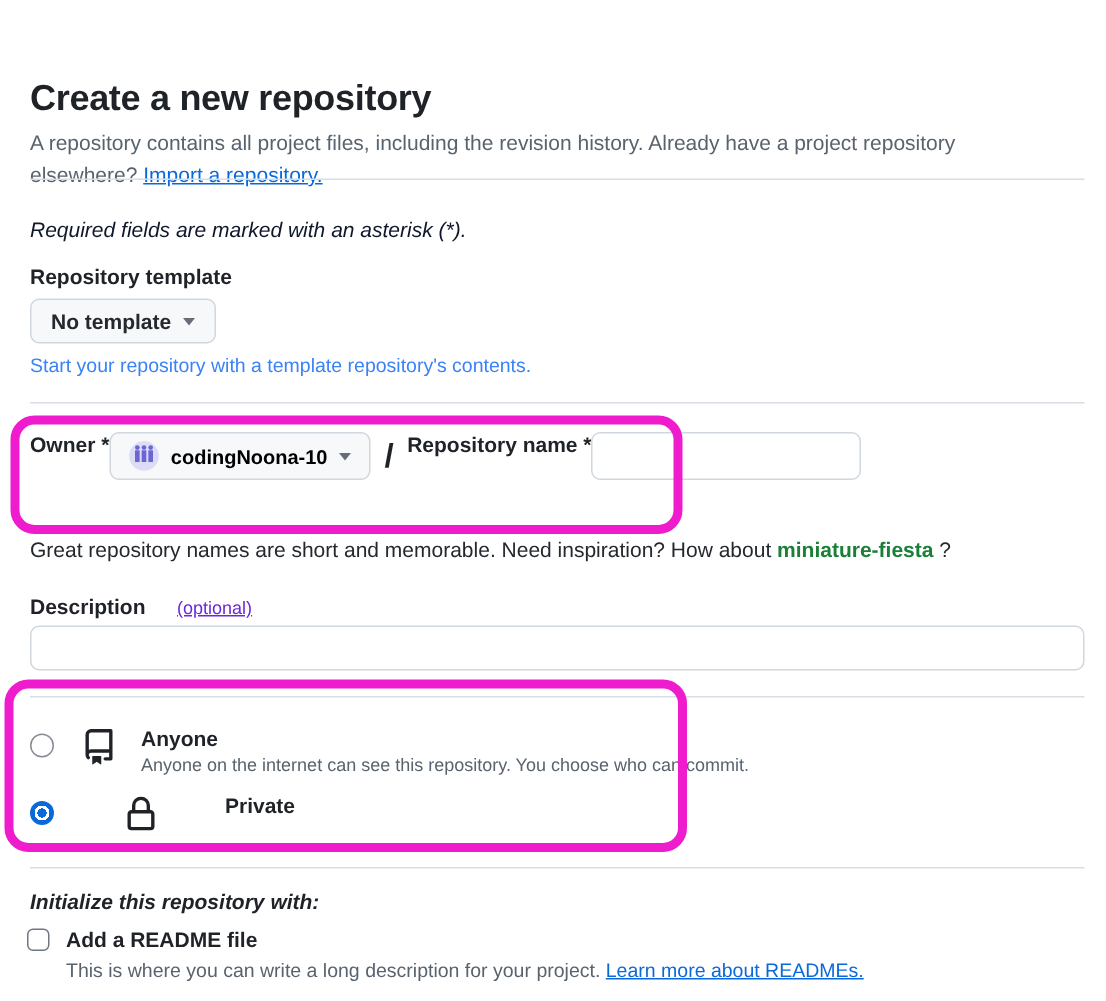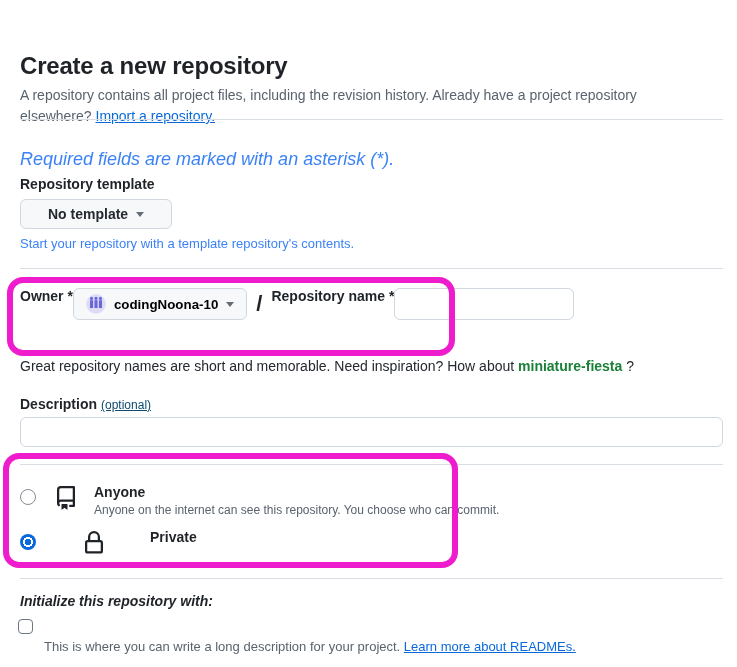--- a/index.html
+++ b/index.html
@@ -10,27 +10,27 @@
     font-family:"Liberation Sans","DejaVu Sans",sans-serif;
     font-size:14px;
   }
   .abs { position:absolute; }
   .divider { position:absolute; left:20px; width:703px; height:1px; background:#d8dee4; }
 
   
   .page-title { top:36px; left:20px; font-size:24px; font-weight:700; letter-spacing:-0.2px; }
   .intro { top:71px; left:20px; width:674px; font-size:14px; line-height:21px; color:#59636e; }
   .link { color:#0969da; text-decoration:underline; cursor:pointer; }
-  .required-note { top:131px; left:20px; font-style:italic; font-size:18px; color:#3b82f6; }
+  .required-note { top:131px; left:20px; font-style:italic; font-size:14px; color:#0f172a; }
 
   
   .tpl-label { top:176px; left:20px; font-weight:700; }
   .btn {
     height:30px; display:inline-flex; align-items:center; gap:8px;
-    padding:0 27px; background:#f6f8fa; border:1px solid #d0d7de; border-radius:6px;
+    padding:0 13px; background:#f6f8fa; border:1px solid #d0d7de; border-radius:6px;
     font-weight:600; font-size:14px; color:#24292f; cursor:pointer;
   }
   .tpl-btn { top:199px; left:20px; }
   .caret { width:0; height:0; border-left:4px solid transparent; border-right:4px solid transparent; border-top:5px solid #656d76; }
   .tpl-helper { top:236px; left:20px; font-size:13px; color:#3b82f6; }
 
   
   .owner-row { top:288px; left:20px; display:flex; align-items:flex-start; }
   .field-col { display:flex; }
   .field-label { font-weight:700; margin-bottom:8px; }
@@ -41,21 +41,21 @@
   .text-input {
     height:32px; width:180px; border:1px solid #d0d7de; border-radius:6px;
     padding:0 10px; font-size:14px; font-family:inherit; background:#fff; color:#1f2328; outline:none;
   }
   .suggestion { top:358px; left:20px; font-size:14px; color:#24292f; }
   .suggestion-name { color:#1a7f37; font-weight:700; cursor:pointer; }
 
   
   .desc-label { top:396px; left:20px; }
   .desc-label .lbl { font-weight:700; }
-  .desc-label .opt { font-size:12px; color:#0c4a6e; margin-left:4px;text-decoration:underline; }
+  .desc-label .opt { font-size:12px; color:#6d28d9; margin-left:21px;text-decoration:underline; }
   .desc-input { top:417px; left:20px; width:703px; height:30px; }
 
   
   .vis-option { left:20px; display:flex; align-items:flex-start; }
   .vis-public { top:484px; }
   .vis-private { top:529px;gap:28px; }
   .radio { width:16px; height:16px; border-radius:50%; margin-top:5px; flex:0 0 auto;
     border:1.5px solid #858c94; background:#fff; cursor:pointer; }
   .radio.checked {
     border:none;
@@ -153,17 +153,18 @@
   </span>
   <div class="vis-text">
     <div class="vis-title">Private</div>
   </div>
 </div>
 <div class="divider" style="top:578px"></div>
 
 <div class="abs init-heading">Initialize this repository with:</div>
 <div class="abs readme-row">
   <div class="checkbox"></div>
+  <div class="readme-label">Add a README file</div>
 </div>
 <div class="abs readme-helper"><span>This is where you can write a long description for your project. </span><a class="link">Learn more about READMEs.</a></div>
 
 <div class="annotation ann-owner"></div>
 <div class="annotation ann-visibility"></div>
 
 </body></html>

